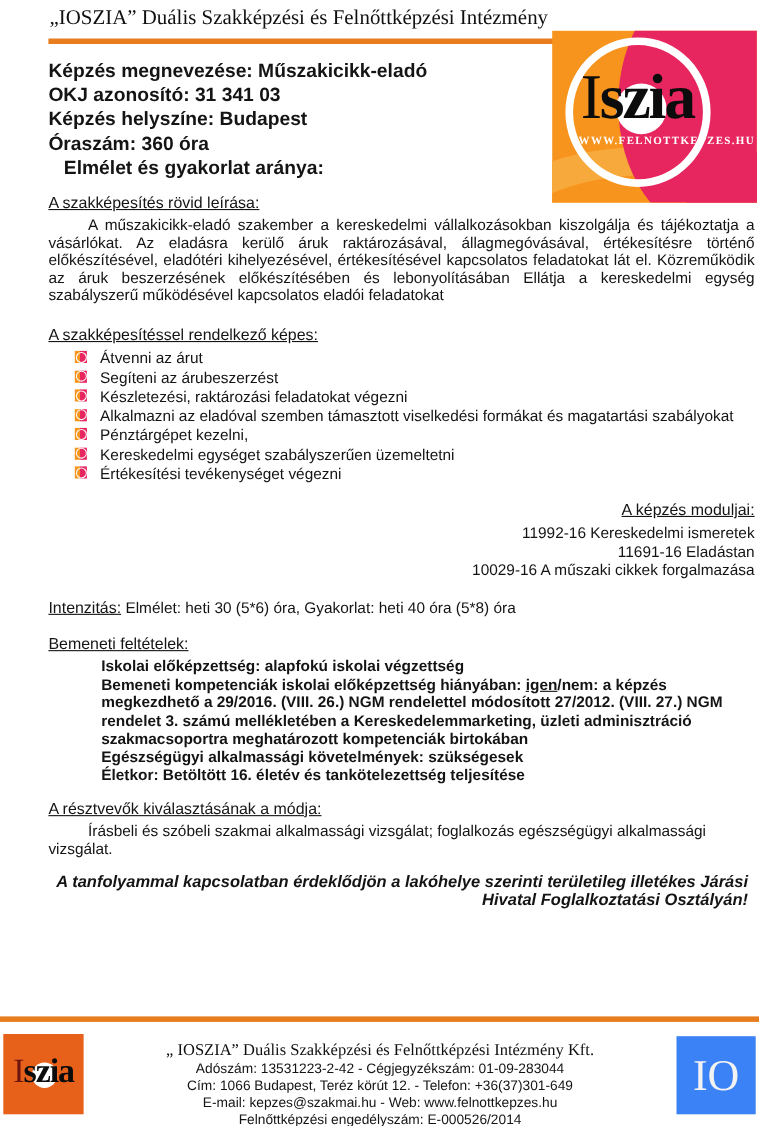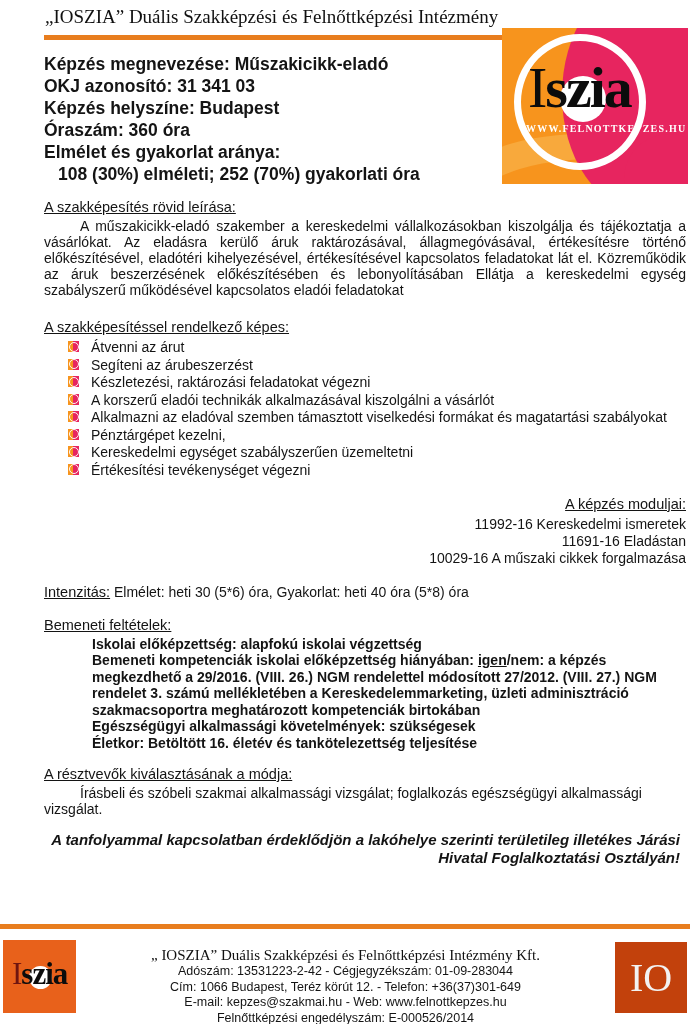--- a/index.html
+++ b/index.html
@@ -100,21 +100,21 @@
     background:#fff; border-radius:50%; }
   .flogo .brand { position:absolute; left:9px; top:17px;
     font-family:"Liberation Serif","DejaVu Serif",serif; font-size:31px; line-height:34px;
     letter-spacing:-1px; }
   .flogo .brand .fi { color:#6E1510; }
   .flogo .brand b { color:#0c0c0c; font-weight:700; }
   .fcenter { flex:1; text-align:center; padding-top:6px; }
   .fcompany { font-family:"Liberation Serif","DejaVu Serif",serif; font-size:15px;
     line-height:18px; color:#101010; }
   .fline { font-size:12.5px; line-height:15.5px; }
-  .rlogo { margin-right:3px; margin-top:2px; width:72px; height:71px; background:#c2410c;
+  .rlogo { margin-right:3px; margin-top:2px; width:72px; height:71px; background:#3b82f6;
     color:#F2F2F2; display:flex; align-items:center; justify-content:center;
     font-family:"Liberation Serif","DejaVu Serif",serif; font-size:40px; flex:0 0 72px; }
 </style>
 </head>
 <body>
 
 <div class="page">
   <div class="inner">
 
     <div class="header-title">„IOSZIA” Duális Szakképzési és Felnőttképzési Intézmény</div>
@@ -136,21 +136,20 @@
         <div class="course-line">Képzés megnevezése: Műszakicikk-eladó</div>
 
         <div class="course-line">OKJ azonosító: 31 341 03</div>
 
         <div class="course-line">Képzés helyszíne: Budapest</div>
 
         <div class="course-line">Óraszám: 360 óra</div>
 
         <div class="course-line">Elmélet és gyakorlat aránya:</div>
 
-        <div class="course-line">108 (30%) elméleti; 252 (70%) gyakorlati óra</div>
       </div>
 
     <div class="desc">
       <div class="sec-heading">A szakképesítés rövid leírása:</div>
       <div class="body-text desc-text">A műszakicikk-eladó szakember a kereskedelmi vállalkozásokban kiszolgálja és tájékoztatja a vásárlókat. Az eladásra kerülő áruk raktározásával, állagmegóvásával, értékesítésre történő előkészítésével, eladótéri kihelyezésével, értékesítésével kapcsolatos feladatokat lát el. Közreműködik az áruk beszerzésének előkészítésében és lebonyolításában Ellátja a kereskedelmi egység szabályszerű működésével kapcsolatos eladói feladatokat</div>
     </div>
 
     <div class="skills">
       <div class="sec-heading">A szakképesítéssel rendelkező képes:</div>
       <div class="skills-list">
@@ -163,24 +162,20 @@
           <div class="skill-item">
             <span class="bullet-icon"></span>
             <span>Segíteni az árubeszerzést</span>
           </div>
 
           <div class="skill-item">
             <span class="bullet-icon"></span>
             <span>Készletezési, raktározási feladatokat végezni</span>
           </div>
 
-          <div class="skill-item">
-            <span class="bullet-icon"></span>
-            <span>A korszerű eladói technikák alkalmazásával kiszolgálni a vásárlót</span>
-          </div>
 
           <div class="skill-item">
             <span class="bullet-icon"></span>
             <span>Alkalmazni az eladóval szemben támasztott viselkedési formákat és magatartási szabályokat</span>
           </div>
 
           <div class="skill-item">
             <span class="bullet-icon"></span>
             <span>Pénztárgépet kezelni,</span>
           </div>

